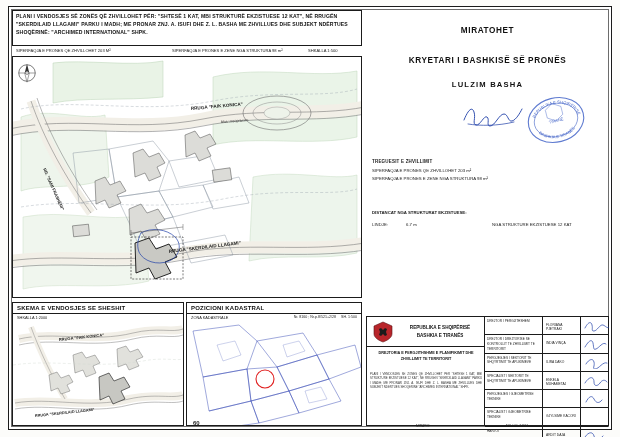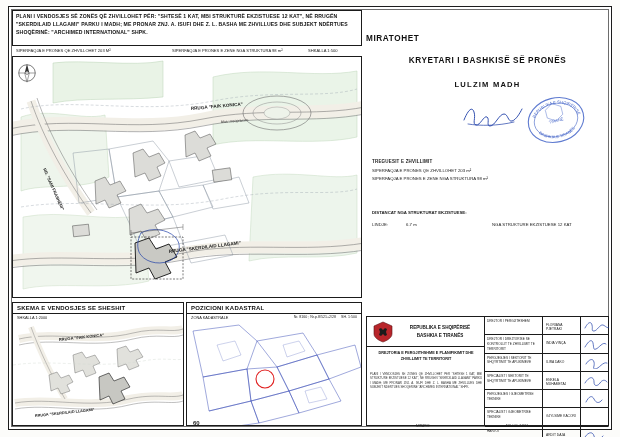--- a/index.html
+++ b/index.html
@@ -154,22 +154,23 @@
   .right-col {
     position: absolute;
     left: 366px;
     top: 10px;
     width: 243px;
     height: 293px;
   }
   .mir {
     position: absolute;
     left: 0;
-    top: 24px;
+    top: 16px;
     width: 243px;
+    text-align: center;
     font-size: 8.2px;
     font-weight: bold;
     letter-spacing: 0.6px;
   }
   .kryetari {
     position: absolute;
     left: 0;
     top: 46px;
     width: 243px;
     text-align: center;
@@ -497,21 +498,21 @@
         <path d="M118,70 L134,66 L140,78 L122,82 Z"></path>
       </g>
       <circle cx="78" cy="58" r="9" fill="none" stroke="#e02020" stroke-width="1.1"></circle>
       <text class="maptext" x="6" y="104" font-size="6" font-weight="bold">60</text>
     </svg>
   </div>
 
   <div class="right-col">
     <div class="mir">MIRATOHET</div>
     <div class="kryetari">KRYETARI I BASHKISË SË PRONËS</div>
-    <div class="lulzim">LULZIM  MADH</div>
+    <div class="lulzim">LULZIM  BASHA</div>
 
     <svg class="sig-area" viewBox="0 0 70 36">
       <path class="handwrite" d="M6,26 c4,-10 8,-14 10,-8 c2,6 -2,12 2,13 c4,1 8,-10 11,-8 c3,2 -1,9 3,9 c5,0 9,-12 14,-12 c4,0 4,8 8,7 c4,-1 8,-8 10,-12"></path>
       <path class="handwrite-thin" d="M10,30 c12,2 30,2 46,-2"></path>
     </svg>
 
     <svg class="stamp" viewBox="0 0 64 56">
       <g transform="rotate(-14 32 28)">
         <ellipse cx="32" cy="28" rx="28" ry="22" fill="none" stroke="#2a4fc0" stroke-width="1.1" opacity="0.75"></ellipse>
         <ellipse cx="32" cy="28" rx="22" ry="16.5" fill="none" stroke="#2a4fc0" stroke-width="0.7" opacity="0.7"></ellipse>

